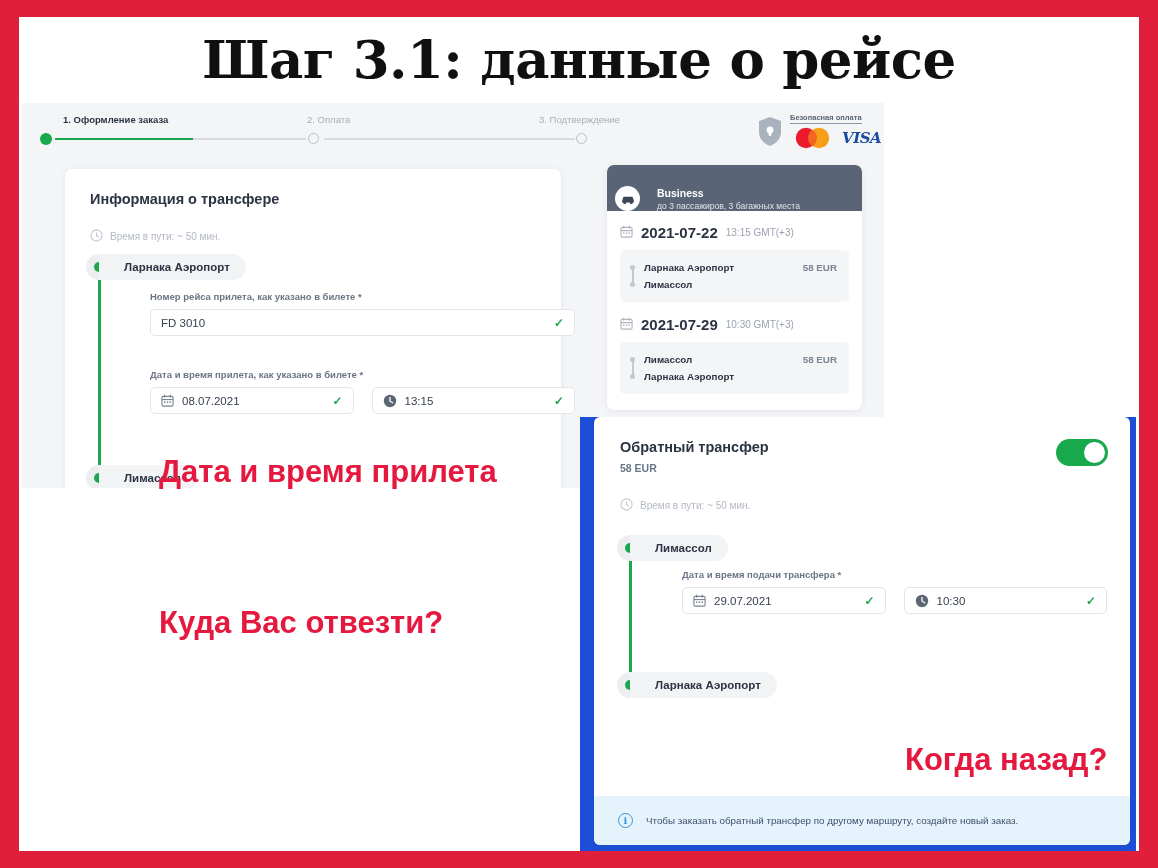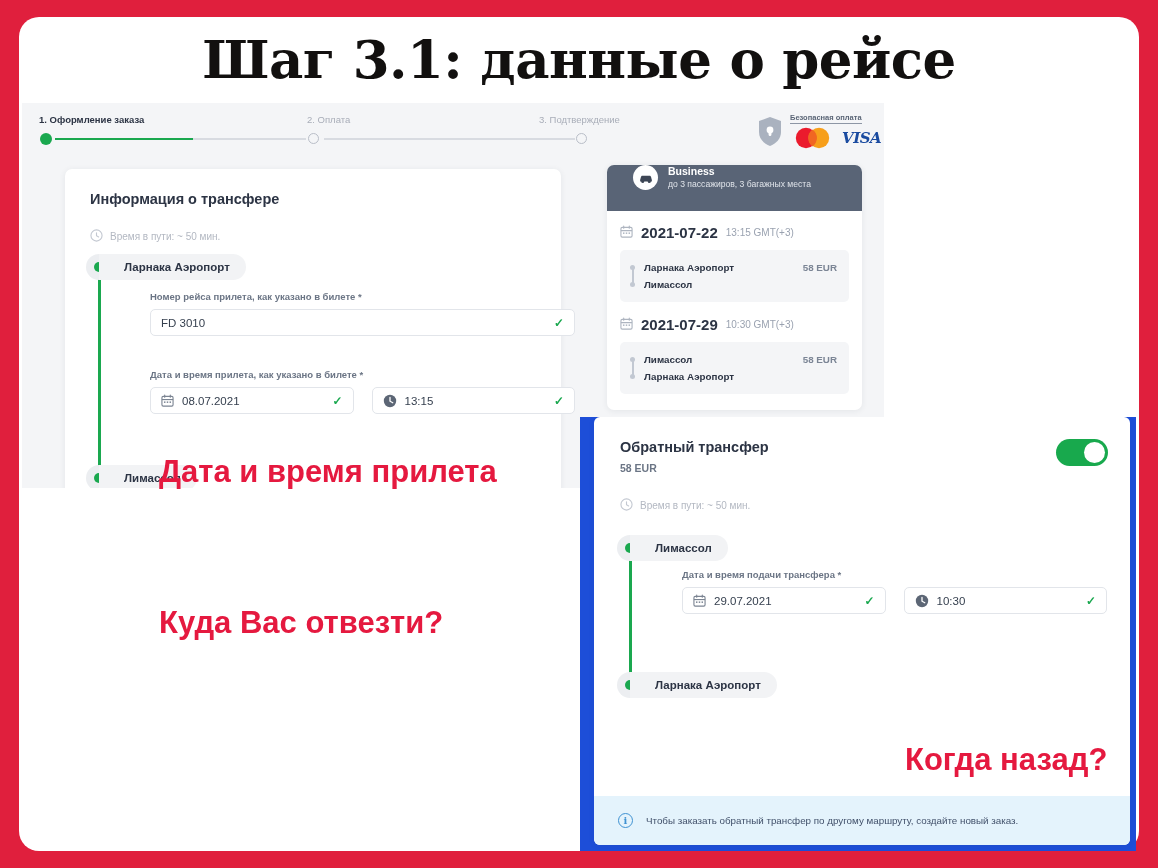--- a/index.html
+++ b/index.html
@@ -7,21 +7,20 @@
     width: 1158px; height: 868px;
     background: #e01f3d;
     font-family: "Liberation Sans", sans-serif;
     overflow: hidden;
   }
   .frame {
     position: absolute;
     left: 19px; top: 17px;
     width: 1120px; height: 834px;
     background: #ffffff;
-    border-radius: 20px;
   }
 
   
   .title {
     position: absolute;
     left: 0; top: 11px;
     width: 1120px;
     text-align: center;
     font-family: "DejaVu Serif", serif;
     font-weight: bold;
@@ -40,21 +39,21 @@
     overflow: hidden;
   }
 
   
   .stepper { position: absolute; left: 0; top: 0; width: 862px; height: 52px; }
   .step-label {
     position: absolute;
     font-size: 9.5px;
     white-space: nowrap;
   }
-  .step-label.active { color: #2c3444; font-weight: bold; }
+  .step-label.active { color: #2c3444; font-weight: bold; margin-left: 24px; }
   .step-label.inactive { color: #a8adb8; }
   .s1lab { left: 17px; top: 11px; }
   .s2lab { left: 285px; top: 11px; }
   .s3lab { left: 517px; top: 11px; }
 
   .dot-filled {
     position: absolute;
     width: 12px; height: 12px; border-radius: 50%;
     background: #1aa84f;
   }
@@ -235,22 +234,22 @@
   
   .summary { position: absolute; left: 585px; top: 62px; width: 255px; }
   .sum-card {
     background: #fff; border-radius: 7px;
     box-shadow: 0 1px 6px rgba(40,50,70,0.08);
     overflow: hidden;
   }
   .sum-head {
     background: #596476;
     height: 46px;
-    display: flex; align-items: flex-start;
-    padding: 0 26px; gap: 10px;
+    display: flex; align-items: flex-end;
+    padding: 0 8px; gap: 17px;
   }
   .car-badge {
     width: 25px; height: 25px; border-radius: 50%;
     background: #fff;
     display: flex; align-items: center; justify-content: center;
     flex: 0 0 auto;
   }
   .sum-cls { font-size: 10.5px; font-weight: bold; color: #fff; }
   .sum-cap { font-size: 8.6px; color: #dfe3e9; margin-top: 2px; }
   .leg { padding: 13px 13px 0 13px; }

